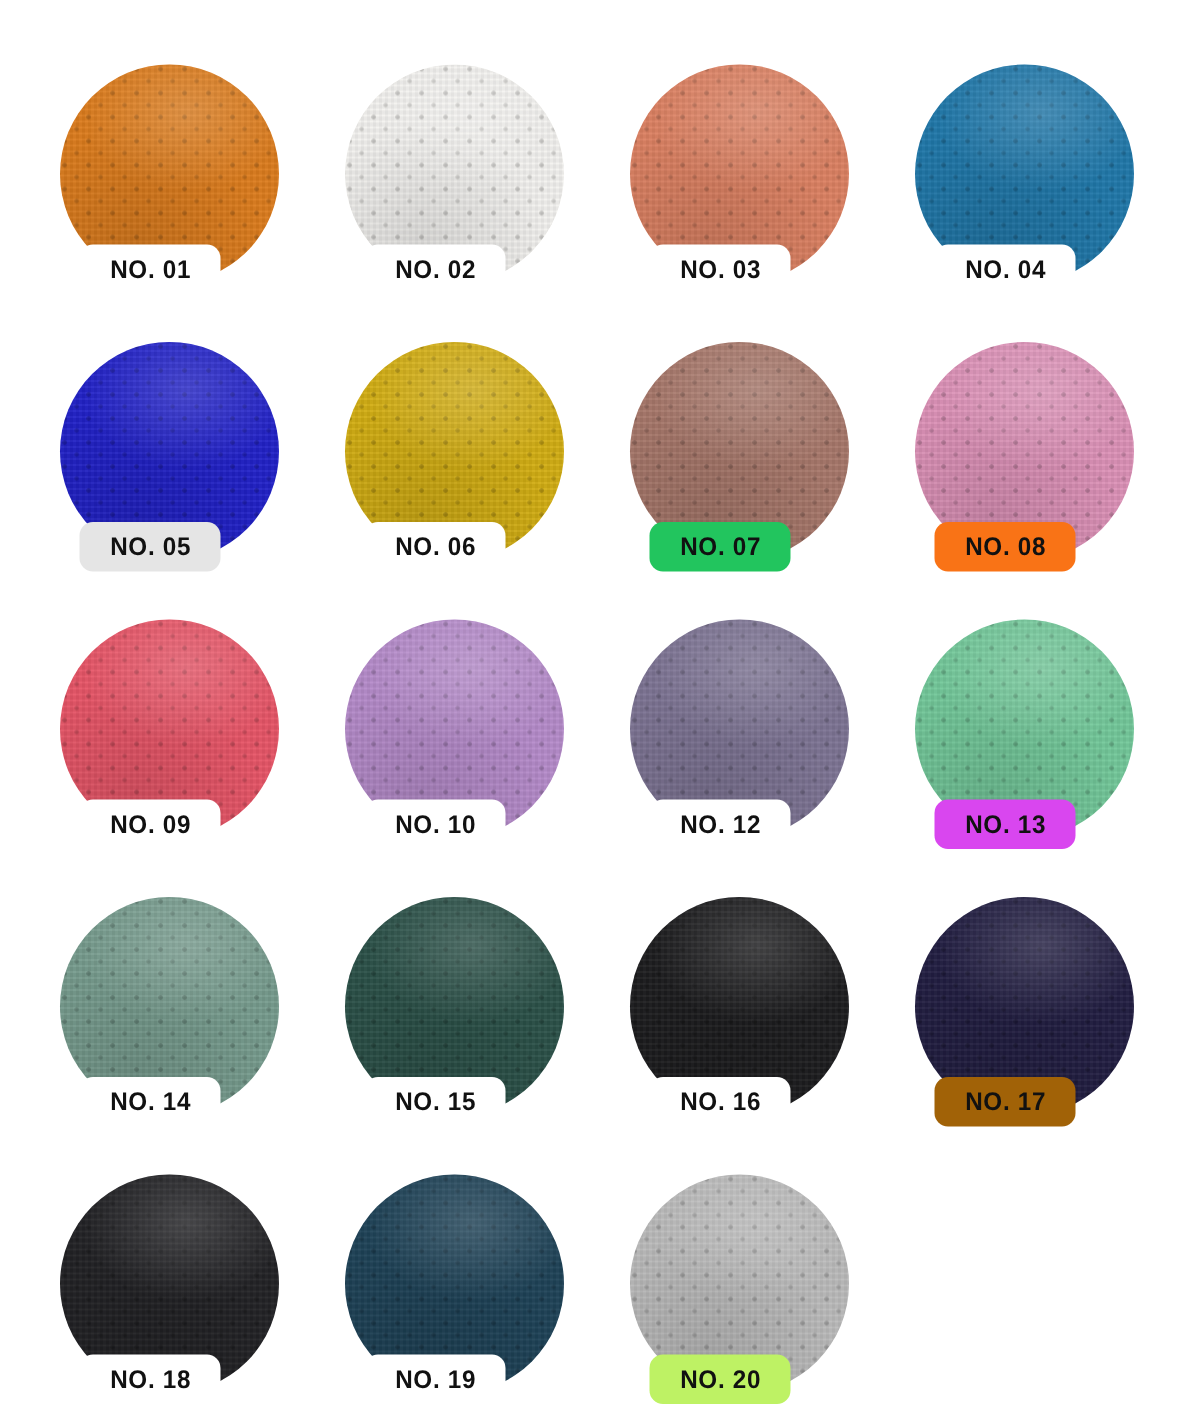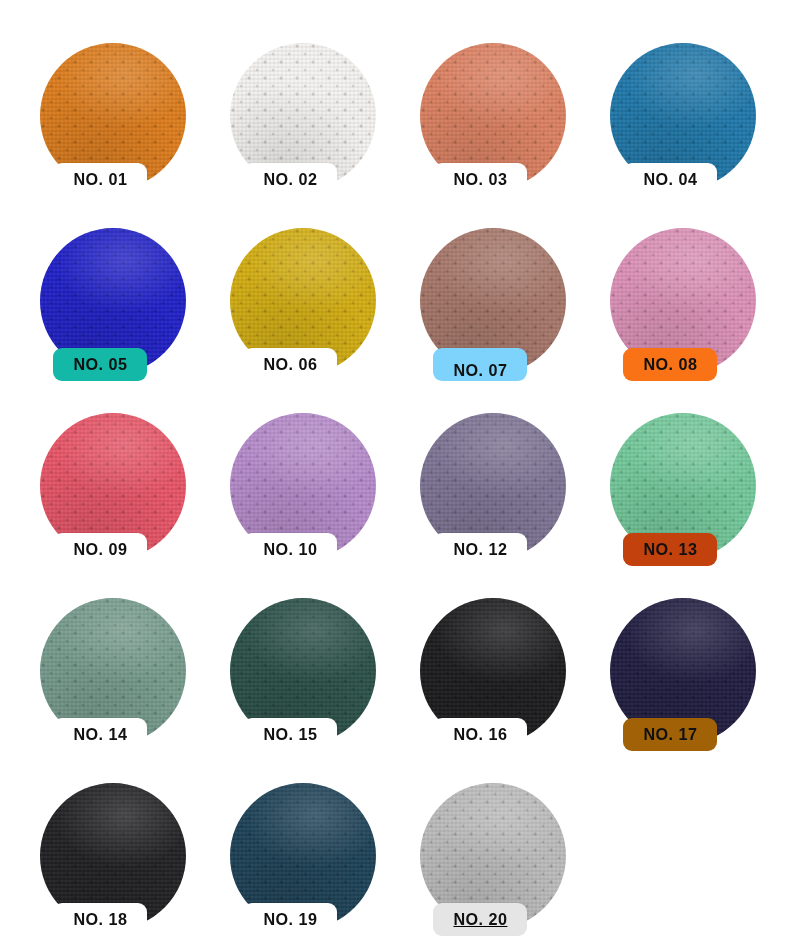--- a/index.html
+++ b/index.html
@@ -134,39 +134,39 @@
       </div>
       <div class="swatch-label-tab" style="background: rgb(255, 255, 255);">
         <span class="swatch-label-text" style="color: rgb(17, 17, 17);">NO. 04</span>
       </div>
     </div>
     <div class="swatch-cell">
       <div class="swatch-disc" style="background-color: rgb(34, 34, 200);">
         <div class="swatch-texture"></div>
         <div class="swatch-sheen"></div>
       </div>
-      <div class="swatch-label-tab" style="background: #14b8a6;">
+      <div class="swatch-label-tab" style="background: #e5e5e5;">
         <span class="swatch-label-text" style="color: rgb(17, 17, 17);">NO. 05</span>
       </div>
     </div>
     <div class="swatch-cell">
       <div class="swatch-disc" style="background-color: rgb(211, 174, 20);">
         <div class="swatch-texture"></div>
         <div class="swatch-sheen"></div>
       </div>
       <div class="swatch-label-tab" style="background: rgb(255, 255, 255);">
         <span class="swatch-label-text" style="color: rgb(17, 17, 17);">NO. 06</span>
       </div>
     </div>
     <div class="swatch-cell">
       <div class="swatch-disc" style="background-color: rgb(168, 120, 107);">
         <div class="swatch-texture"></div>
         <div class="swatch-sheen"></div>
       </div>
-      <div class="swatch-label-tab" style="background: #7dd3fc; align-items: flex-end;">
+      <div class="swatch-label-tab" style="background: #22c55e;">
         <span class="swatch-label-text" style="color: rgb(17, 17, 17);">NO. 07</span>
       </div>
     </div>
     <div class="swatch-cell">
       <div class="swatch-disc" style="background-color: rgb(221, 146, 184);">
         <div class="swatch-texture"></div>
         <div class="swatch-sheen"></div>
       </div>
       <div class="swatch-label-tab" style="background: #f97316;">
         <span class="swatch-label-text" style="color: rgb(17, 17, 17);">NO. 08</span>
@@ -197,21 +197,21 @@
       </div>
       <div class="swatch-label-tab" style="background: rgb(255, 255, 255);">
         <span class="swatch-label-text" style="color: rgb(17, 17, 17);">NO. 12</span>
       </div>
     </div>
     <div class="swatch-cell">
       <div class="swatch-disc" style="background-color: rgb(116, 201, 155);">
         <div class="swatch-texture"></div>
         <div class="swatch-sheen"></div>
       </div>
-      <div class="swatch-label-tab" style="background: #c2410c;">
+      <div class="swatch-label-tab" style="background: #d946ef;">
         <span class="swatch-label-text" style="color: rgb(17, 17, 17);">NO. 13</span>
       </div>
     </div>
     <div class="swatch-cell">
       <div class="swatch-disc" style="background-color: rgb(119, 156, 142);">
         <div class="swatch-texture"></div>
         <div class="swatch-sheen"></div>
       </div>
       <div class="swatch-label-tab" style="background: rgb(255, 255, 255);">
         <span class="swatch-label-text" style="color: rgb(17, 17, 17);">NO. 14</span>
@@ -260,17 +260,17 @@
       </div>
       <div class="swatch-label-tab" style="background: rgb(255, 255, 255);">
         <span class="swatch-label-text" style="color: rgb(17, 17, 17);">NO. 19</span>
       </div>
     </div>
     <div class="swatch-cell">
       <div class="swatch-disc" style="background-color: rgb(188, 188, 188);">
         <div class="swatch-texture"></div>
         <div class="swatch-sheen"></div>
       </div>
-      <div class="swatch-label-tab" style="background: #e5e5e5; text-decoration: underline;">
+      <div class="swatch-label-tab" style="background: #bef264;">
         <span class="swatch-label-text" style="color: rgb(17, 17, 17);">NO. 20</span>
       </div>
     </div>
   </div>
 
 </body></html>

